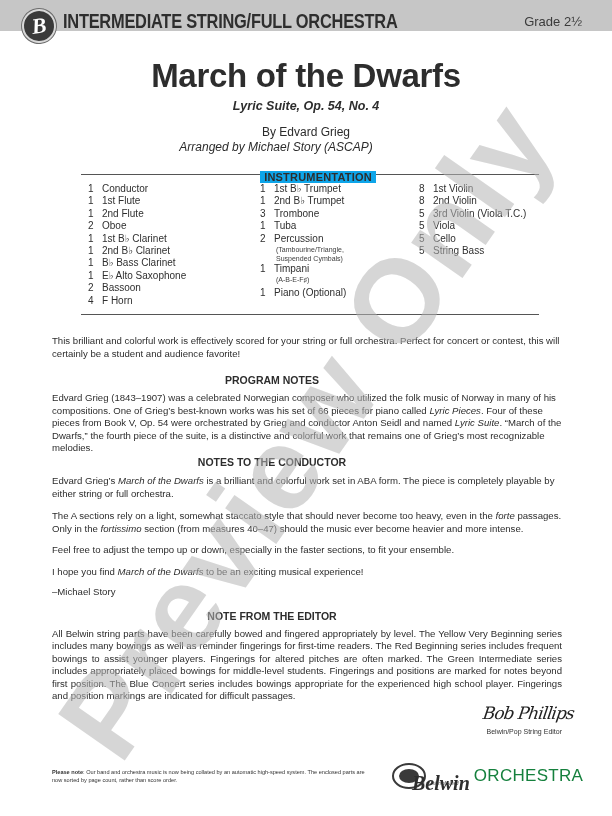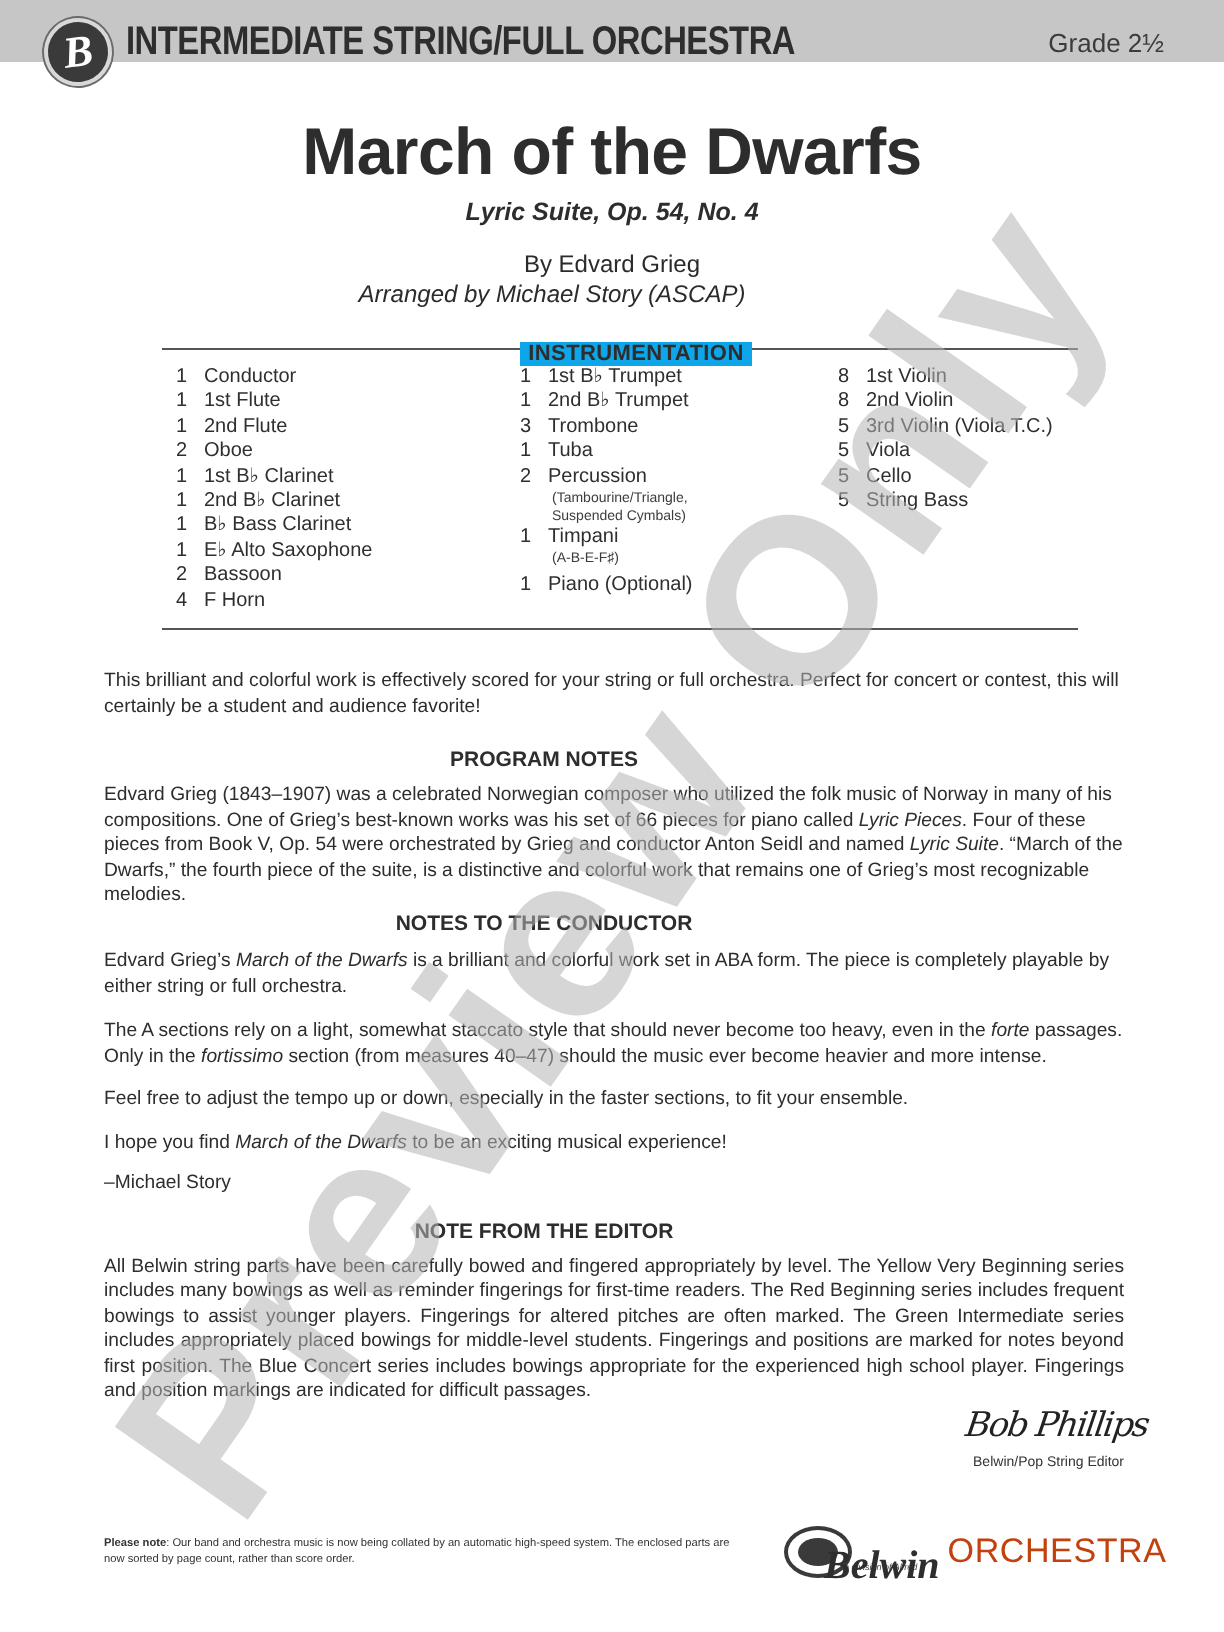--- a/index.html
+++ b/index.html
@@ -57,21 +57,21 @@
   .signature { position: absolute; left: 483px; top: 703px; font-family: "DejaVu Serif", serif; font-style: italic; font-size: 17px; color: #222; letter-spacing: -1px; transform: skewX(-8deg); }
   .editor-title { position: absolute; right: 50px; top: 728px; font-size: 7px; color: #333; }
 
   
   .footer-note { position: absolute; left: 52px; top: 768px; font-size: 5.6px; line-height: 8px; color: #333; width: 320px; }
   .footer-note b { font-weight: bold; }
   .footer-logo { position: absolute; left: 392px; top: 756px; display: flex; align-items: center; }
   .footer-oval { width: 34px; height: 26px; border-radius: 50%; border: 2px solid #3a3a3a; position: relative; }
   .footer-oval::after { content: ""; position: absolute; left: 5px; top: 4px; width: 20px; height: 14px; border-radius: 50%; background: #3a3a3a; }
   .footer-belwin { font-family: "Liberation Serif", serif; font-style: italic; font-weight: bold; font-size: 20px; color: #2e2e2e; margin-left: -14px; position: relative; z-index: 2; margin-top: 16px; }
-  .footer-orch { font-size: 17px; color: #c2410c; margin-left: 4px; font-weight: normal; letter-spacing: 0.3px; }
+  .footer-orch { font-size: 17px; color: #15803d; margin-left: 4px; font-weight: normal; letter-spacing: 0.3px; }
   .footer-division { position: absolute; left: 422px; top: 781px; font-size: 4.5px; font-style: italic; color: #444; }
 
   
   .watermark {
     position: absolute; left: 306px; top: 430px; transform: translate(-50%, -50%) rotate(-55deg);
     font-size: 118px; font-weight: bold; color: rgba(180,180,180,0.55); white-space: nowrap;
     pointer-events: none; letter-spacing: 2px; z-index: 5;
   }
 </style>
 </head>

